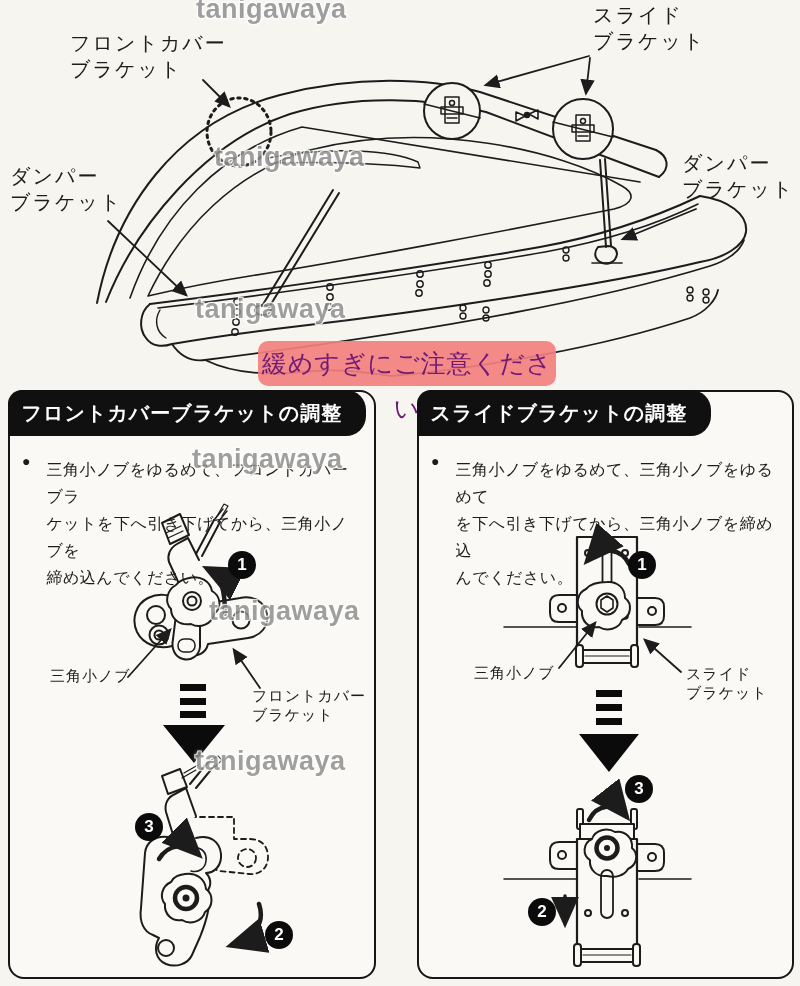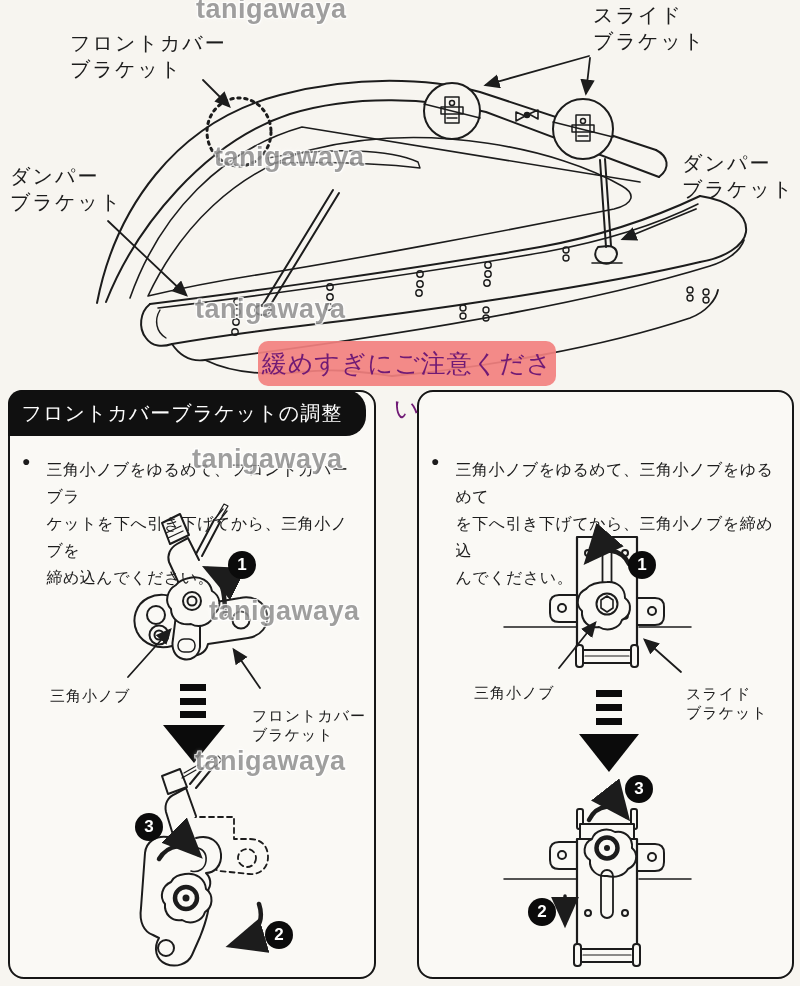--- a/index.html
+++ b/index.html
@@ -17,28 +17,28 @@
   .wm{position:absolute;z-index:6;font-size:27px;font-weight:700;letter-spacing:.5px;
       color:#909090;opacity:.85;pointer-events:none;
       text-shadow:1px 1px 0 #fff,-1px -1px 0 #fff,1px -1px 0 #fff,-1px 1px 0 #fff,0 0 4px #fff;}
   
   .panel{position:absolute;top:390px;height:585px;background:#faf9f5;z-index:1;
          border:2.5px solid #161616;border-radius:16px;}
   .panel-left{left:8px;width:364px;}
   .panel-right{left:417px;width:373px;}
   .ptitle{position:absolute;top:-2.5px;left:-2.5px;height:46px;background:#101010;color:#fdfdfd;
           border-radius:14px 20px 20px 0;font-size:20px;line-height:46px;letter-spacing:1px;
-          padding:0 24px 0 14px;white-space:nowrap;z-index:2;}
+          padding:0 24px 0 14px;white-space:nowrap;z-index:2;font-weight:bold;}
   .instr{position:absolute;top:56px;left:12px;right:6px;display:flex;gap:8px;z-index:2;}
   .instr .bullet{font-size:14px;line-height:27px;}
   .instr p{margin:8px;font-size:16px;line-height:27px;letter-spacing:.5px;white-space:pre-line;}
   .panel-svg{position:absolute;left:0;top:0;z-index:1;}
   .badge{position:absolute;width:28px;height:28px;border-radius:50%;background:#0b0b0b;color:#fff;
          display:flex;align-items:center;justify-content:center;font-size:17px;font-weight:700;z-index:3;}
-  .plabel{position:absolute;font-size:15px;line-height:19px;letter-spacing:1px;white-space:pre-line;z-index:3;margin-top:20px;}
+  .plabel{position:absolute;font-size:15px;line-height:19px;letter-spacing:1px;white-space:pre-line;z-index:3;}
   .smudge{position:absolute;border-radius:50%;z-index:0;
           background:radial-gradient(closest-side,rgba(125,165,205,.14),rgba(125,165,205,0));}
 </style>
 </head>
 <body>
 
 <div class="page">
 
   <div class="smudge abs" style="left:470px;top:690px;width:180px;height:110px;"></div>
   <div class="smudge abs" style="left:600px;top:830px;width:160px;height:120px;"></div>
@@ -239,20 +239,21 @@
 
     <div class="badge" style="left:218px;top:159px;">1</div>
     <div class="badge" style="left:125px;top:421px;">3</div>
     <div class="badge" style="left:255px;top:529px;">2</div>
     <div class="plabel" style="left:40px;top:274px;">三角小ノブ</div>
     <div class="plabel" style="left:242px;top:294px;">フロントカバー
 ブラケット</div>
   </div>
 
   <div class="panel panel-right">
+    <div class="ptitle">スライドブラケットの調整</div>
     <div class="instr">
       <span class="bullet">●</span>
       <p>三角小ノブをゆるめて、三角小ノブをゆるめて
 を下へ引き下げてから、三角小ノブを締め込
 んでください。</p>
     </div>
 
     <svg class="panel-svg" width="373" height="580" viewBox="0 0 373 580">
       <g fill="none" stroke="#1c1c1c" stroke-width="2" stroke-linecap="round" stroke-linejoin="round">
 

